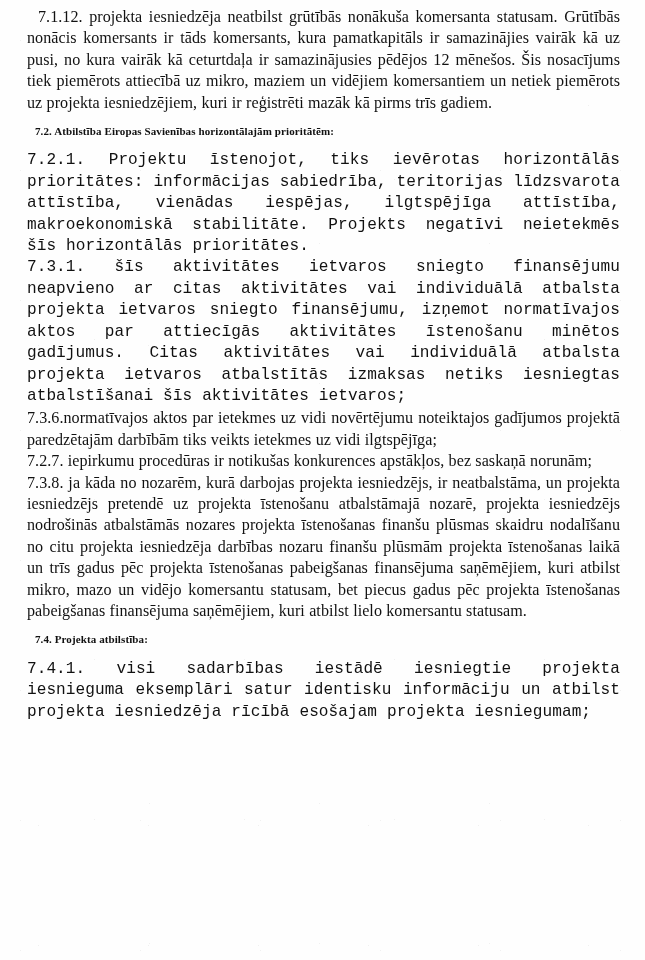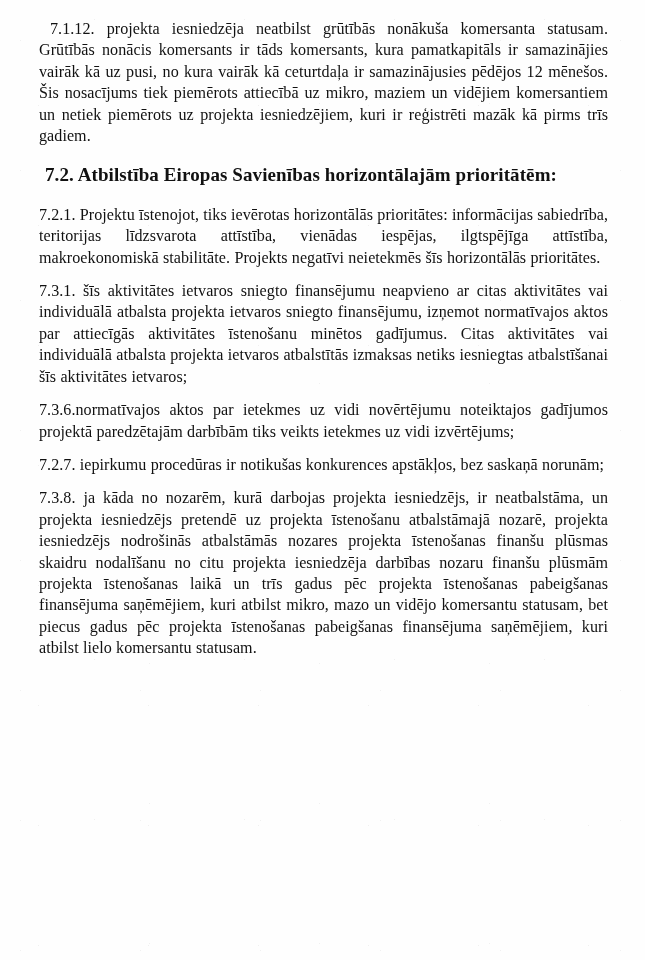--- a/index.html
+++ b/index.html
@@ -21,47 +21,48 @@
     width: 645px;
     height: 960px;
     background: #fefefe;
     box-sizing: border-box;
     padding: 6px 25px 0 27px;
   }
   .doc-body {
     display: block;
   }
   p.para {
-    margin: 12px;
+    margin: 0;
     padding: 0;
     text-align: justify;
     text-justify: inter-word;
     font-size: 16.1px;
     line-height: 21.4px;
     letter-spacing: 0.05px;
     word-spacing: 0.2px;
     hyphens: none;
   }
   p.para.indent {
     text-indent: 11px;
   }
   h2.heading {
-    margin: 18px;
+    margin: 8px;
     padding: 0;
-    font-size: 19px;
+    font-size: 11px;
     line-height: 21.4px;
     font-weight: bold;
     text-align: left;
     letter-spacing: 0.1px;
   }
   .gap-before {
     margin-top: 21px;
   }
   .gap-small {
     margin-top: 0px;
+    font-family: Liberation Mono, monospace;
   }
   
   .scan-noise {
     position: absolute;
     inset: 0;
     pointer-events: none;
     opacity: 0.05;
     background-image:
       radial-gradient(circle at 17% 31%, #000 0.4px, transparent 0.6px),
       radial-gradient(circle at 63% 12%, #000 0.4px, transparent 0.6px),
@@ -72,18 +73,20 @@
 </style>
 </head>
 <body style="color: rgb(17, 17, 17);">
 
 <div class="page" style="background: rgb(254, 254, 254);">
   <div class="doc-body" id="doc-body">
       <p class="para indent">7.1.12. projekta iesniedzēja neatbilst grūtībās nonākuša komersanta statusam. Grūtībās nonācis komersants ir tāds komersants, kura pamatkapitāls ir samazinājies vairāk kā uz pusi, no kura vairāk kā ceturtdaļa ir samazinājusies pēdējos 12 mēnešos. Šis nosacījums tiek piemērots attiecībā uz mikro, maziem un vidējiem komersantiem un netiek piemērots uz projekta iesniedzējiem, kuri ir reģistrēti mazāk kā pirms trīs gadiem.</p>
       <h2 class="heading gap-before">7.2. Atbilstība Eiropas Savienības horizontālajām prioritātēm:</h2>
       <p class="para gap-small">7.2.1. Projektu īstenojot, tiks ievērotas horizontālās prioritātes: informācijas sabiedrība, teritorijas līdzsvarota attīstība, vienādas iespējas, ilgtspējīga attīstība, makroekonomiskā stabilitāte. Projekts negatīvi neietekmēs šīs horizontālās prioritātes.</p>
       <p class="para gap-small">7.3.1. šīs aktivitātes ietvaros sniegto finansējumu neapvieno ar citas aktivitātes vai individuālā atbalsta projekta ietvaros sniegto finansējumu, izņemot normatīvajos aktos par attiecīgās aktivitātes īstenošanu minētos gadījumus. Citas aktivitātes vai individuālā atbalsta projekta ietvaros atbalstītās izmaksas netiks iesniegtas atbalstīšanai šīs aktivitātes ietvaros;</p>
-      <p class="para">7.3.6.normatīvajos aktos par ietekmes uz vidi novērtējumu noteiktajos gadījumos projektā paredzētajām darbībām tiks veikts ietekmes uz vidi izvērtējums;</p>
+      <p class="para">7.3.6.normatīvajos aktos par ietekmes uz vidi novērtējumu noteiktajos gadījumos projektā paredzētajām darbībām tiks veikts ietekmes uz vidi ilgtspējīga;</p>
       <p class="para">7.2.7. iepirkumu procedūras ir notikušas konkurences apstākļos, bez saskaņā norunām;</p>
       <p class="para">7.3.8. ja kāda no nozarēm, kurā darbojas projekta iesniedzējs, ir neatbalstāma, un projekta iesniedzējs pretendē uz projekta īstenošanu atbalstāmajā nozarē, projekta iesniedzējs nodrošinās atbalstāmās nozares projekta īstenošanas finanšu plūsmas skaidru nodalīšanu no citu projekta iesniedzēja darbības nozaru finanšu plūsmām projekta īstenošanas laikā un trīs gadus pēc projekta īstenošanas pabeigšanas finansējuma saņēmējiem, kuri atbilst mikro, mazo un vidējo komersantu statusam, bet piecus gadus pēc projekta īstenošanas pabeigšanas finansējuma saņēmējiem, kuri atbilst lielo komersantu statusam.</p>
+      <h2 class="heading gap-before">7.4. Projekta atbilstība:</h2>
+      <p class="para gap-small">7.4.1. visi sadarbības iestādē iesniegtie projekta iesnieguma eksemplāri satur identisku informāciju un atbilst projekta iesniedzēja rīcībā esošajam projekta iesniegumam;</p>
     </div>
   <div class="scan-noise"></div>
 </div>
 
 </body></html>

